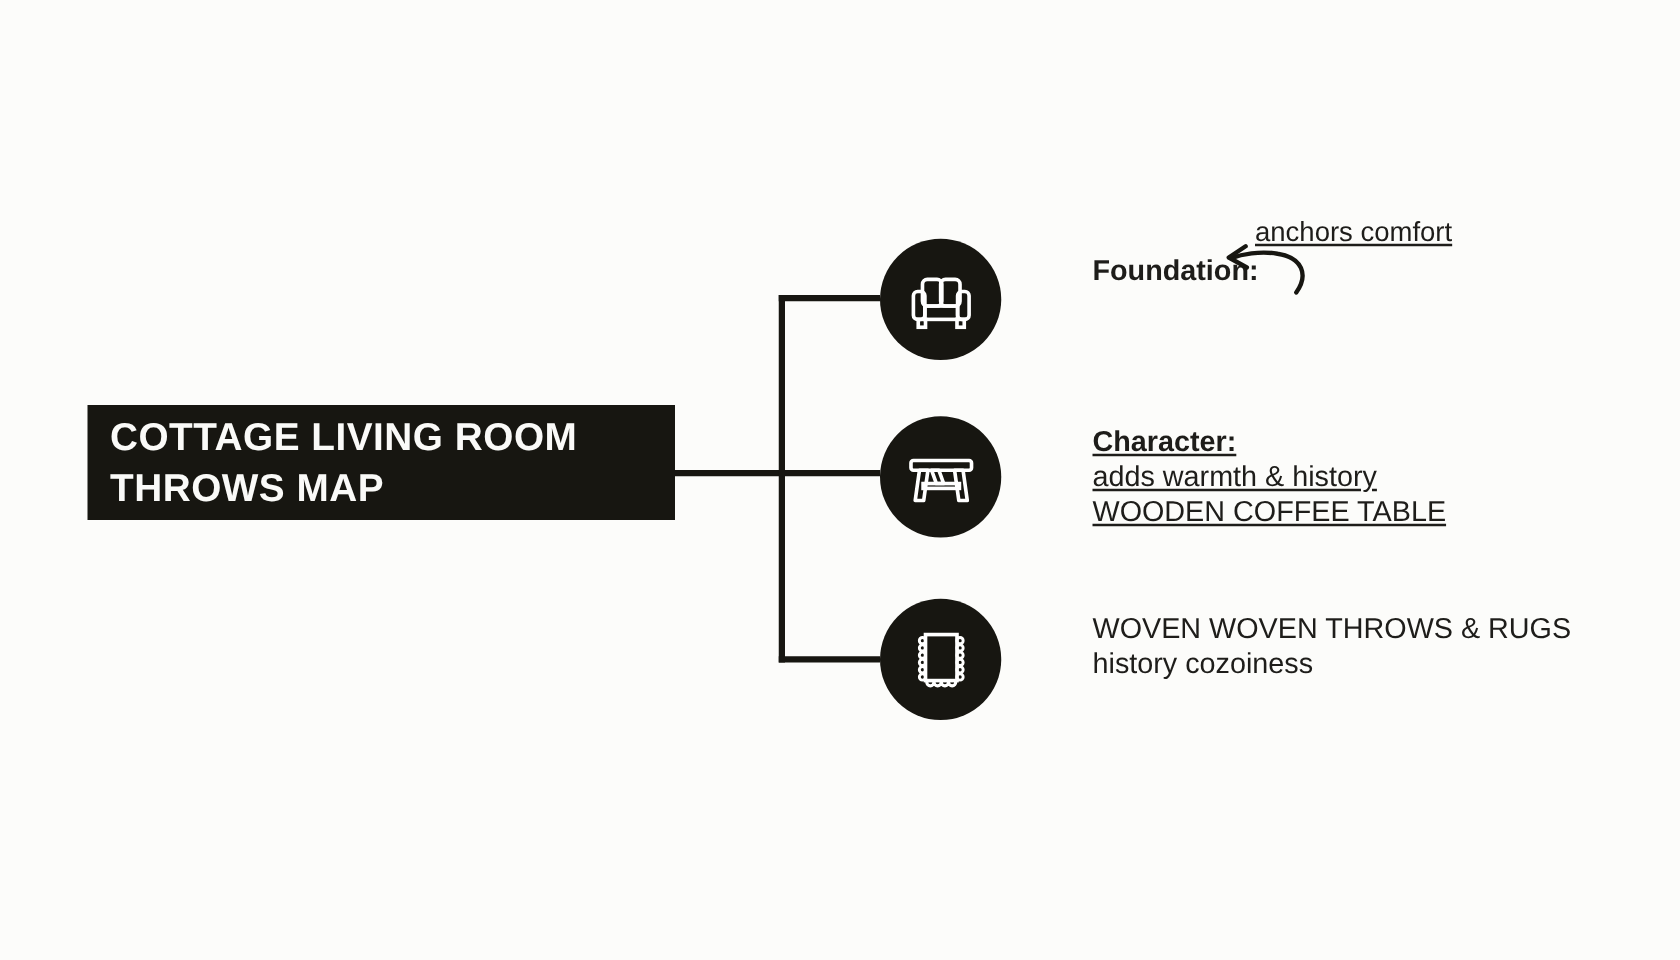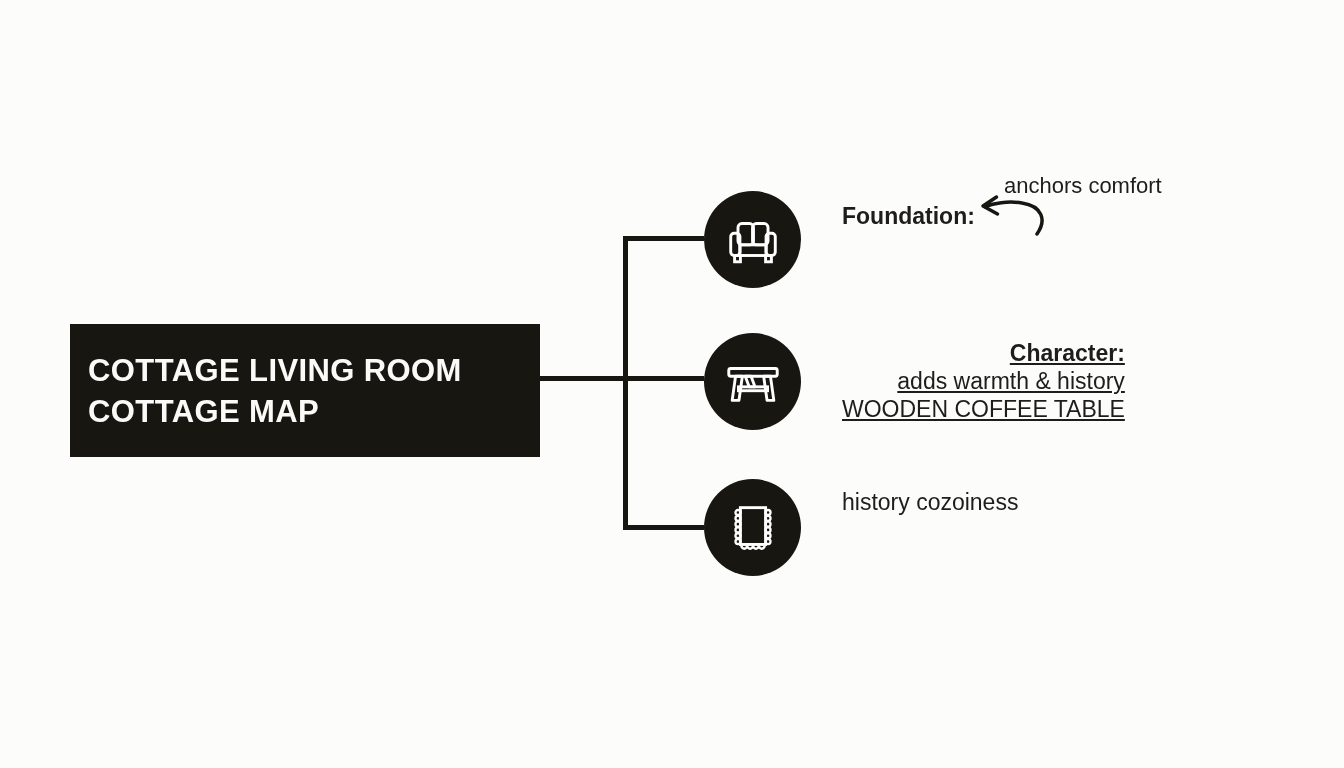--- a/index.html
+++ b/index.html
@@ -25,21 +25,21 @@
     left: 0; top: 0;
     width: 1344px; height: 768px;
     color: var(--ink);
     pointer-events: none;
   }
   .title-box {
     position: absolute;
     left: 70px;
     top: 324px;
     width: 470px;
-    height: 133px;
+    height: 92px;
     background: var(--ink);
     color: var(--box-text);
     display: flex;
     flex-direction: column;
     justify-content: center;
     padding-left: 18px;
     font-weight: 700;
     font-size: 31px;
     line-height: 41px;
     letter-spacing: 0.4px;
@@ -54,36 +54,36 @@
     display: flex;
     align-items: center;
     justify-content: center;
   }
   .icon-circle svg { color: var(--icon-stroke); }
   .circle-1 { top: 191px; }
   .circle-2 { top: 333px; }
   .circle-3 { top: 479px; }
   .node-text {
     position: absolute;
-    left: 842px;
+    left: 874px;
     font-size: 23px;
     line-height: 28px;
-    text-align: right;
   }
   .node-text .heading { font-weight: 700; }
   .text-1 { top: 202px; }
   .text-2 { top: 339px; text-decoration: underline; }
   .text-3 { top: 488px; }
   .annotation-label {
     position: absolute;
     left: 1004px;
     top: 174px;
     font-size: 22px;
     line-height: 24px;
     color: var(--text);
+    text-decoration: underline;
   }
   .arrow-layer {
     position: absolute;
     left: 0; top: 0;
     width: 1344px; height: 768px;
     color: var(--ink);
     pointer-events: none;
   }
 </style>
 </head>
@@ -93,21 +93,21 @@
 
   <svg class="connector-layer" viewBox="0 0 1344 768" xmlns="http://www.w3.org/2000/svg">
     <line x1="540" y1="378.5" x2="704" y2="378.5" stroke="currentColor" stroke-width="5"></line>
     <line x1="625.5" y1="236" x2="625.5" y2="530" stroke="currentColor" stroke-width="5"></line>
     <line x1="623" y1="238.5" x2="704" y2="238.5" stroke="currentColor" stroke-width="5"></line>
     <line x1="623" y1="527.5" x2="704" y2="527.5" stroke="currentColor" stroke-width="5"></line>
   </svg>
 
   <div class="title-box">
     <div>COTTAGE LIVING ROOM</div>
-    <div>COTTAGE MAP</div>
+    <div>THROWS MAP</div>
   </div>
 
   <div class="icon-circle circle-1">
     <svg width="62" height="62" viewBox="0 0 64 64" fill="none" xmlns="http://www.w3.org/2000/svg">
       <rect x="16.5" y="15" width="16" height="22" rx="4" stroke="currentColor" stroke-width="3"></rect>
       <rect x="31.5" y="15" width="16" height="22" rx="4" stroke="currentColor" stroke-width="3"></rect>
       <rect x="18.5" y="37" width="27" height="11" stroke="currentColor" stroke-width="3"></rect>
       <rect x="9" y="25" width="9.5" height="23" rx="3.5" stroke="currentColor" stroke-width="3"></rect>
       <rect x="45.5" y="25" width="9.5" height="23" rx="3.5" stroke="currentColor" stroke-width="3"></rect>
       <rect x="13" y="48" width="6" height="6.5" stroke="currentColor" stroke-width="3"></rect>
@@ -145,20 +145,21 @@
       <circle cx="47.5" cy="16" r="2.6" stroke="currentColor" stroke-width="2.4"></circle>
       <circle cx="47.5" cy="22" r="2.6" stroke="currentColor" stroke-width="2.4"></circle>
       <circle cx="47.5" cy="28" r="2.6" stroke="currentColor" stroke-width="2.4"></circle>
       <circle cx="47.5" cy="34" r="2.6" stroke="currentColor" stroke-width="2.4"></circle>
       <circle cx="47.5" cy="40" r="2.6" stroke="currentColor" stroke-width="2.4"></circle>
       <circle cx="47.5" cy="46" r="2.6" stroke="currentColor" stroke-width="2.4"></circle>
       <path d="M 20 50 a 3 3.4 0 0 0 6 0 a 3 3.4 0 0 0 6 0 a 3 3.4 0 0 0 6 0 a 3 3.4 0 0 0 6 0" stroke="currentColor" stroke-width="2.6"></path>
     </svg>
   </div>
   <div class="node-text text-3">
+    <div class="line">WOVEN WOVEN THROWS &amp; RUGS</div>
     <div class="line">history cozoiness</div>
   </div>
 
   <div class="annotation-label">anchors comfort</div>
   <svg class="arrow-layer" viewBox="0 0 1344 768" xmlns="http://www.w3.org/2000/svg">
     <path d="M 1037 234 C 1047 220 1042 206 1022 203 C 1008 200.5 993 203.5 985 206.5" fill="none" stroke="currentColor" stroke-width="3.5" stroke-linecap="round"></path>
     <path d="M 996.5 197 L 983 206 L 997.5 214" fill="none" stroke="currentColor" stroke-width="3.5" stroke-linecap="round" stroke-linejoin="round"></path>
   </svg>
 
 </div>

